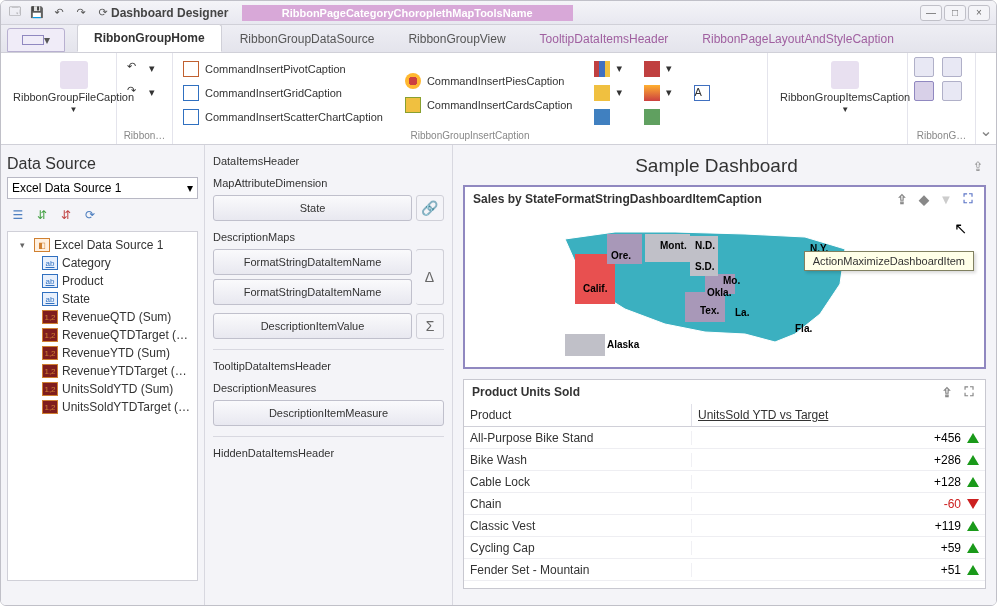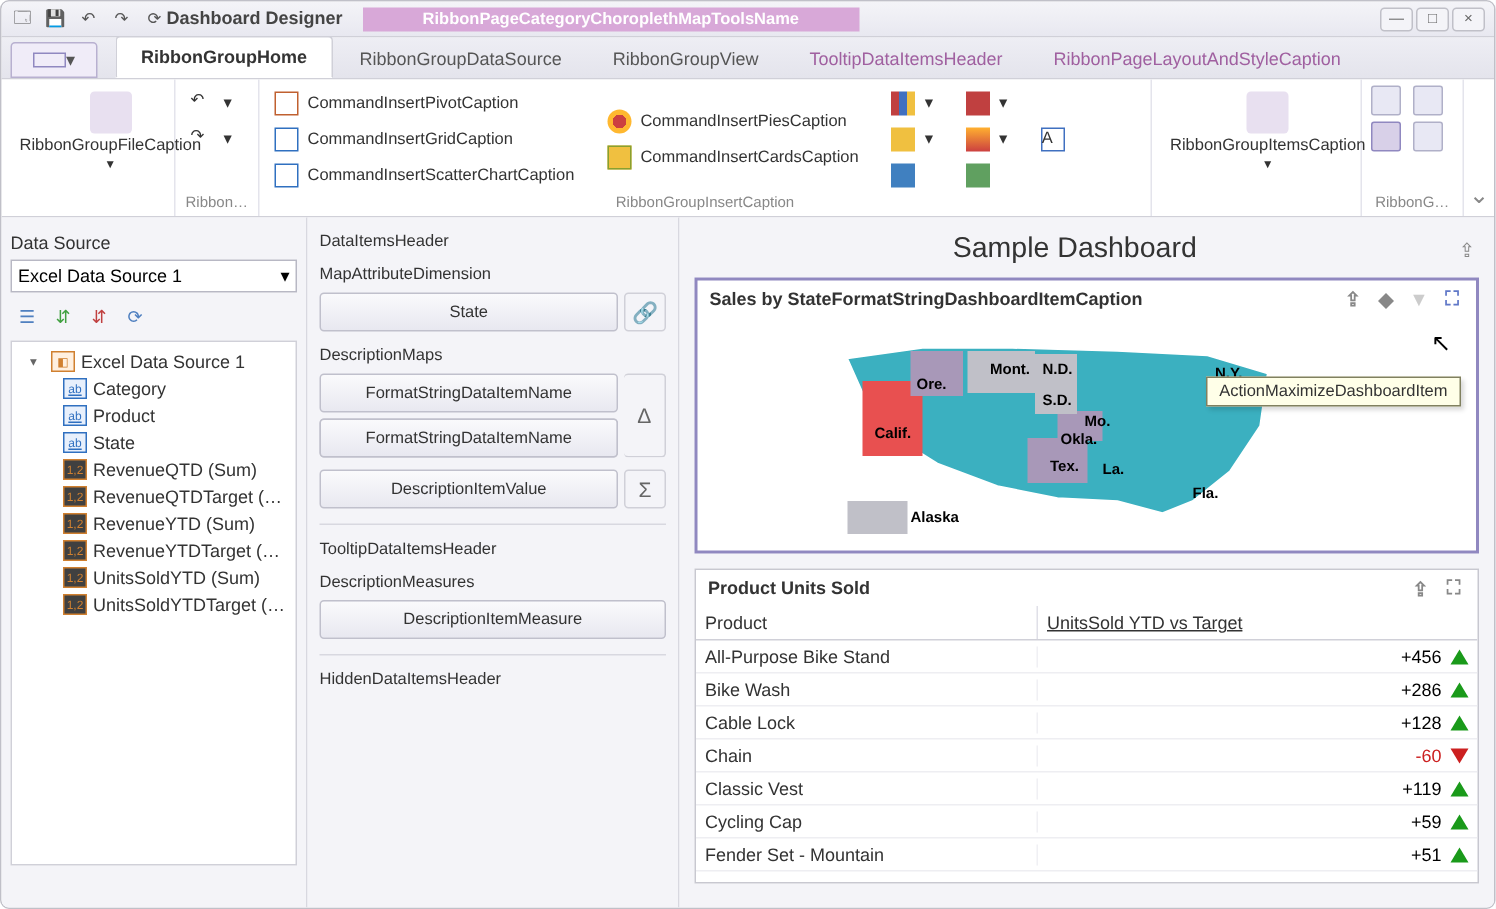--- a/index.html
+++ b/index.html
@@ -31,31 +31,31 @@
 .ic-scatter { background: #fff; border: 1px solid #3070c0; }
 .ic-card { background: #f0c040; border: 1px solid #88a030; }
 .ic-bar { background: linear-gradient(90deg,#c04040 33%,#4070c0 33%,#4070c0 66%,#f0c040 66%); }
 .ic-funnel { background: linear-gradient(180deg,#ffb030,#cc4040); }
 .ic-text { background: #fff; border: 1px solid #4070c0; }
 .icongrid { display: grid; grid-template-columns: repeat(2, 24px); gap: 4px; }
 .icongrid .ic { width: 20px; height: 20px; background: #e8e8f4; border: 1px solid #b0b0c8; border-radius: 2px; }
 .expand-ribbon { width: 20px; display: flex; align-items: flex-end; justify-content: center; padding-bottom: 4px; color: #888; }
 .content { display: flex; height: 460px; background: #f4f4f8; }
 .leftpanel { width: 204px; background: #f4f4f8; border-right: 1px solid #d8d8e0; padding: 6px; }
-.lp-label { font-size: 12px; color: #333; margin: 4px 0; }
+.lp-label { font-size: 16px; color: #333; margin: 4px 0; }
 .lp-combo { width: 100%; height: 22px; border: 1px solid #b8b8c4; background: #fff; font-size: 12px; padding: 0 4px; display: flex; align-items: center; justify-content: space-between; }
 .lp-tb { display: flex; gap: 2px; margin: 6px 0; }
 .lp-tb span { width: 22px; height: 20px; display: inline-flex; align-items: center; justify-content: center; font-size: 12px; }
 .lp-tree { background: #fff; border: 1px solid #d0d0d8; height: 350px; overflow: auto; padding: 4px; font-size: 12px; color: #333; }
 .tnode { display: flex; align-items: center; gap: 4px; padding: 2px 0 2px 8px; white-space: nowrap; }
 .tnode .tri { color: #666; font-size: 9px; width: 10px; }
 .tnode .tic { width: 16px; height: 14px; border: 1px solid; display: inline-flex; align-items: center; justify-content: center; font-size: 8px; }
 .tic-ds { border-color: #d08030; color: #d08030; background: #fff0e0; }
 .tic-ab { border-color: #3070c0; color: #3070c0; background: #e8f0fc; text-decoration: underline; }
-.tic-12 { border-color: #d08030; color: #d08030; background: #404040; }
+.tic-12 { border-color: #d08030; color: #d08030; background: #7f1d1d; }
 .tnode.lvl2 { padding-left: 30px; }
 .midpanel { width: 248px; background: #f4f4f8; border-right: 1px solid #d8d8e0; padding: 10px 8px; overflow: auto; }
 .midpanel .sec-label { font-size: 11px; color: #333; margin: 10px 0 6px; }
 .midrow { display: flex; gap: 4px; margin-bottom: 4px; }
 .chip { flex: 1; height: 26px; background: linear-gradient(#fafafc,#e8e8f0); border: 1px solid #c0c0cc; border-radius: 3px; display: flex; align-items: center; justify-content: center; font-size: 11px; color: #333; }
 .chipact { width: 28px; height: 26px; border: 1px solid #d0d0d8; background: #f4f4f8; border-radius: 3px; display: flex; align-items: center; justify-content: center; font-size: 14px; color: #666; }
 .midpanel hr { border: none; border-top: 1px solid #d8d8e0; margin: 10px 0; }
 .rightpanel { flex: 1; background: #f4f4f8; padding: 6px 10px; display: flex; flex-direction: column; }
 .dashtitle { display: flex; justify-content: space-between; align-items: center; padding: 4px 0 8px; }
 .dashtitle h2 { font-size: 19px; font-weight: 400; color: #333; margin: 0 auto; }

